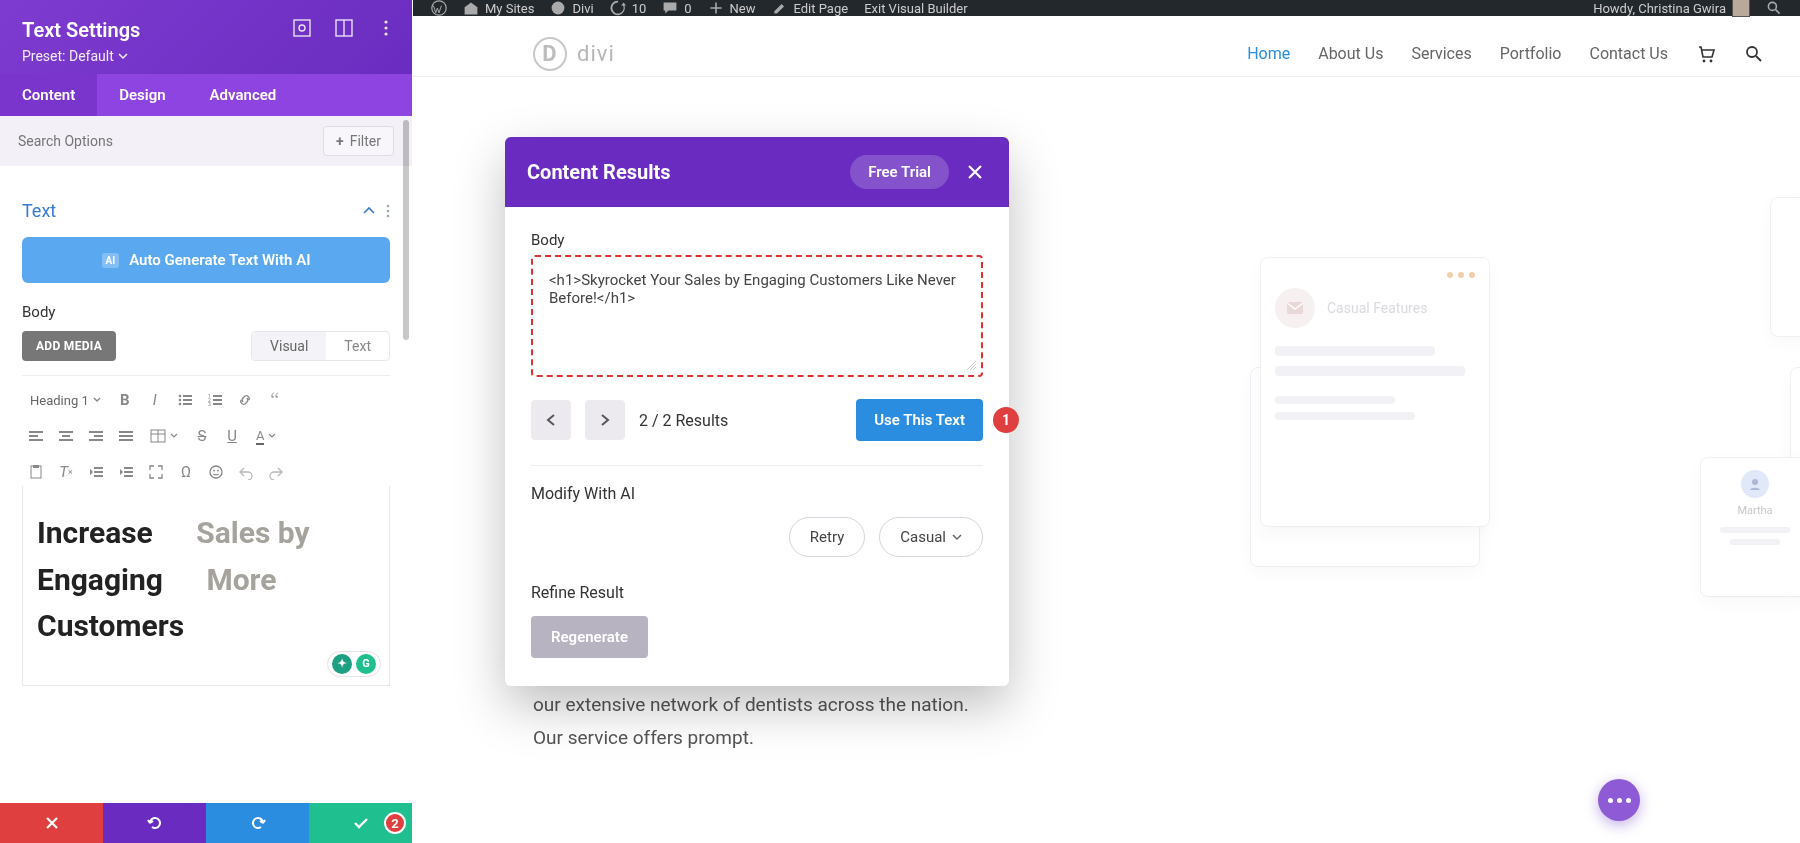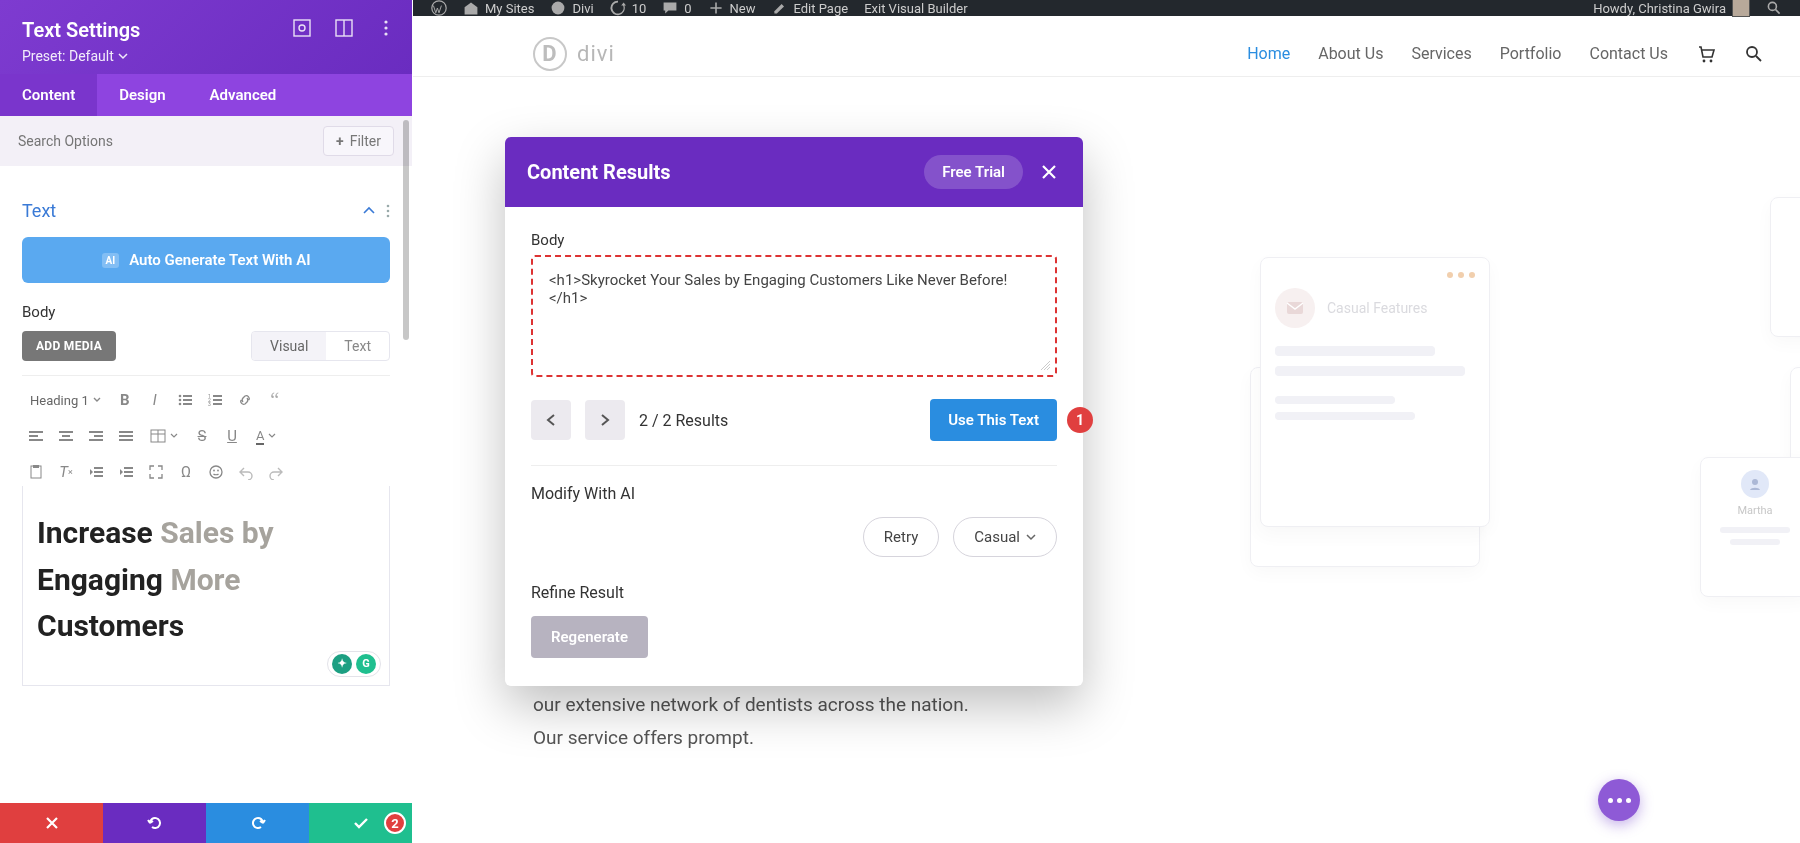--- a/index.html
+++ b/index.html
@@ -35,21 +35,21 @@
 .body-label { font-size: 15px; color: #333; margin-bottom: 10px; }
 .add-media { background: #777; color: #fff; border: none; border-radius: 4px; padding: 8px 14px; font-size: 12px; font-weight: 700; letter-spacing: .3px; cursor: pointer; }
 .vt-toggle { float: right; display: flex; border: 1px solid #e6e6ee; border-radius: 4px; overflow: hidden; }
 .vt-toggle span { padding: 6px 18px; font-size: 14px; color: #888; cursor: pointer; }
 .vt-toggle span.active { background: #f4f3f8; color: #666; }
 .toolbar { clear: both; margin-top: 14px; border-top: 1px solid #eee; padding-top: 10px; display: flex; flex-wrap: wrap; gap: 4px 2px; }
 .tb-btn { width: 28px; height: 28px; display: flex; align-items: center; justify-content: center; color: #888; cursor: pointer; border-radius: 3px; font-size: 15px; }
 .tb-btn.wide { width: auto; padding: 0 8px; gap: 4px; font-size: 13px; }
 .heading-select { display: flex; align-items: center; gap: 8px; padding: 4px 8px; color: #666; font-size: 14px; border-radius: 3px; cursor: pointer; width: 110px; }
 .editor-content { border: 1px solid #e6e6ee; border-top: none; padding: 24px 14px; font-family: Georgia, 'Times New Roman', serif; font-size: 30px; font-weight: 700; line-height: 1.55; color: #222; position: relative; min-height: 200px; }
-.editor-content .light { color: #a6a39d; }
+.editor-content .light { color: #a6a39d; margin-left: 36px; }
 .editor-chips { position: absolute; right: 8px; bottom: 8px; display: flex; gap: 4px; background: #fff; border: 1px solid #e3e3e9; border-radius: 999px; padding: 2px 4px; }
 .chip { width: 20px; height: 20px; border-radius: 50%; display: flex; align-items: center; justify-content: center; font-size: 11px; color: #fff; }
 .chip.green { background: #1fbf8f; }
 .chip.teal { background: #1c9f82; }
 
 
 .lp-footer { display: flex; height: 40px; }
 .lp-footer .fbtn { flex: 1; display: flex; align-items: center; justify-content: center; color: #fff; cursor: pointer; position: relative; }
 .fbtn.red { background: #e03f3f; }
 .fbtn.purple { background: #6a2cc0; }
@@ -74,21 +74,21 @@
 .bg-illustration { position: absolute; right: 0; top: 120px; width: 540px; height: 420px; opacity: .55; pointer-events: none; }
 .mock-card { position: absolute; background: #fff; border: 1px solid #e2e2ea; border-radius: 8px; box-shadow: 0 6px 18px rgba(0,0,0,.06); }
 .dots3 { display:flex; gap:5px; }
 .dots3 span { width:6px; height:6px; border-radius:50%; background:#e7a86b; }
 .mini-avatar { width:28px; height:28px; border-radius:50%; display:flex; align-items:center; justify-content:center; }
 .skeleton { background:#e6e6ef; border-radius:4px; }
 
 .body-text { position: absolute; left: 120px; top: 580px; width: 440px; color: #555; font-size: 19px; line-height: 1.7; }
 
 
-.cr-modal { position: absolute; left: 92px; top: 60px; width: 578px; background: #fff; border-radius: 6px; box-shadow: 0 20px 50px rgba(0,0,0,.25); overflow: visible; }
+.cr-modal { position: absolute; left: 92px; top: 60px; width: 504px; background: #fff; border-radius: 6px; box-shadow: 0 20px 50px rgba(0,0,0,.25); overflow: visible; }
 .cr-header { background: #6a2cc0; color: #fff; padding: 18px 22px; display: flex; align-items: center; border-radius: 6px 6px 0 0; }
 .cr-title { font-size: 20px; font-weight: 700; flex: 1; }
 .cr-ft { background: rgba(255,255,255,.18); border-radius: 999px; padding: 8px 18px; font-size: 15px; font-weight: 600; cursor: pointer; }
 .cr-close { margin-left: 14px; width: 24px; height: 24px; display:flex; align-items:center; justify-content:center; cursor: pointer; }
 .cr-body { padding: 24px 26px 28px; }
 .cr-label { font-size: 15px; color: #333; margin-bottom: 6px; }
 .cr-textbox { border: 2px dashed #d33; border-radius: 4px; padding: 14px 16px; min-height: 110px; color: #444; font-size: 15px; background: #fff; position: relative; }
 .cr-textbox textarea { width: 100%; height: 86px; border: none; resize: none; outline: none; font-family: inherit; font-size: 15px; color: #444; }
 .cr-resize { position: absolute; right: 4px; bottom: 4px; width: 12px; height: 12px; opacity:.5; }
 .cr-row { display: flex; align-items: center; margin-top: 22px; gap: 14px; }

